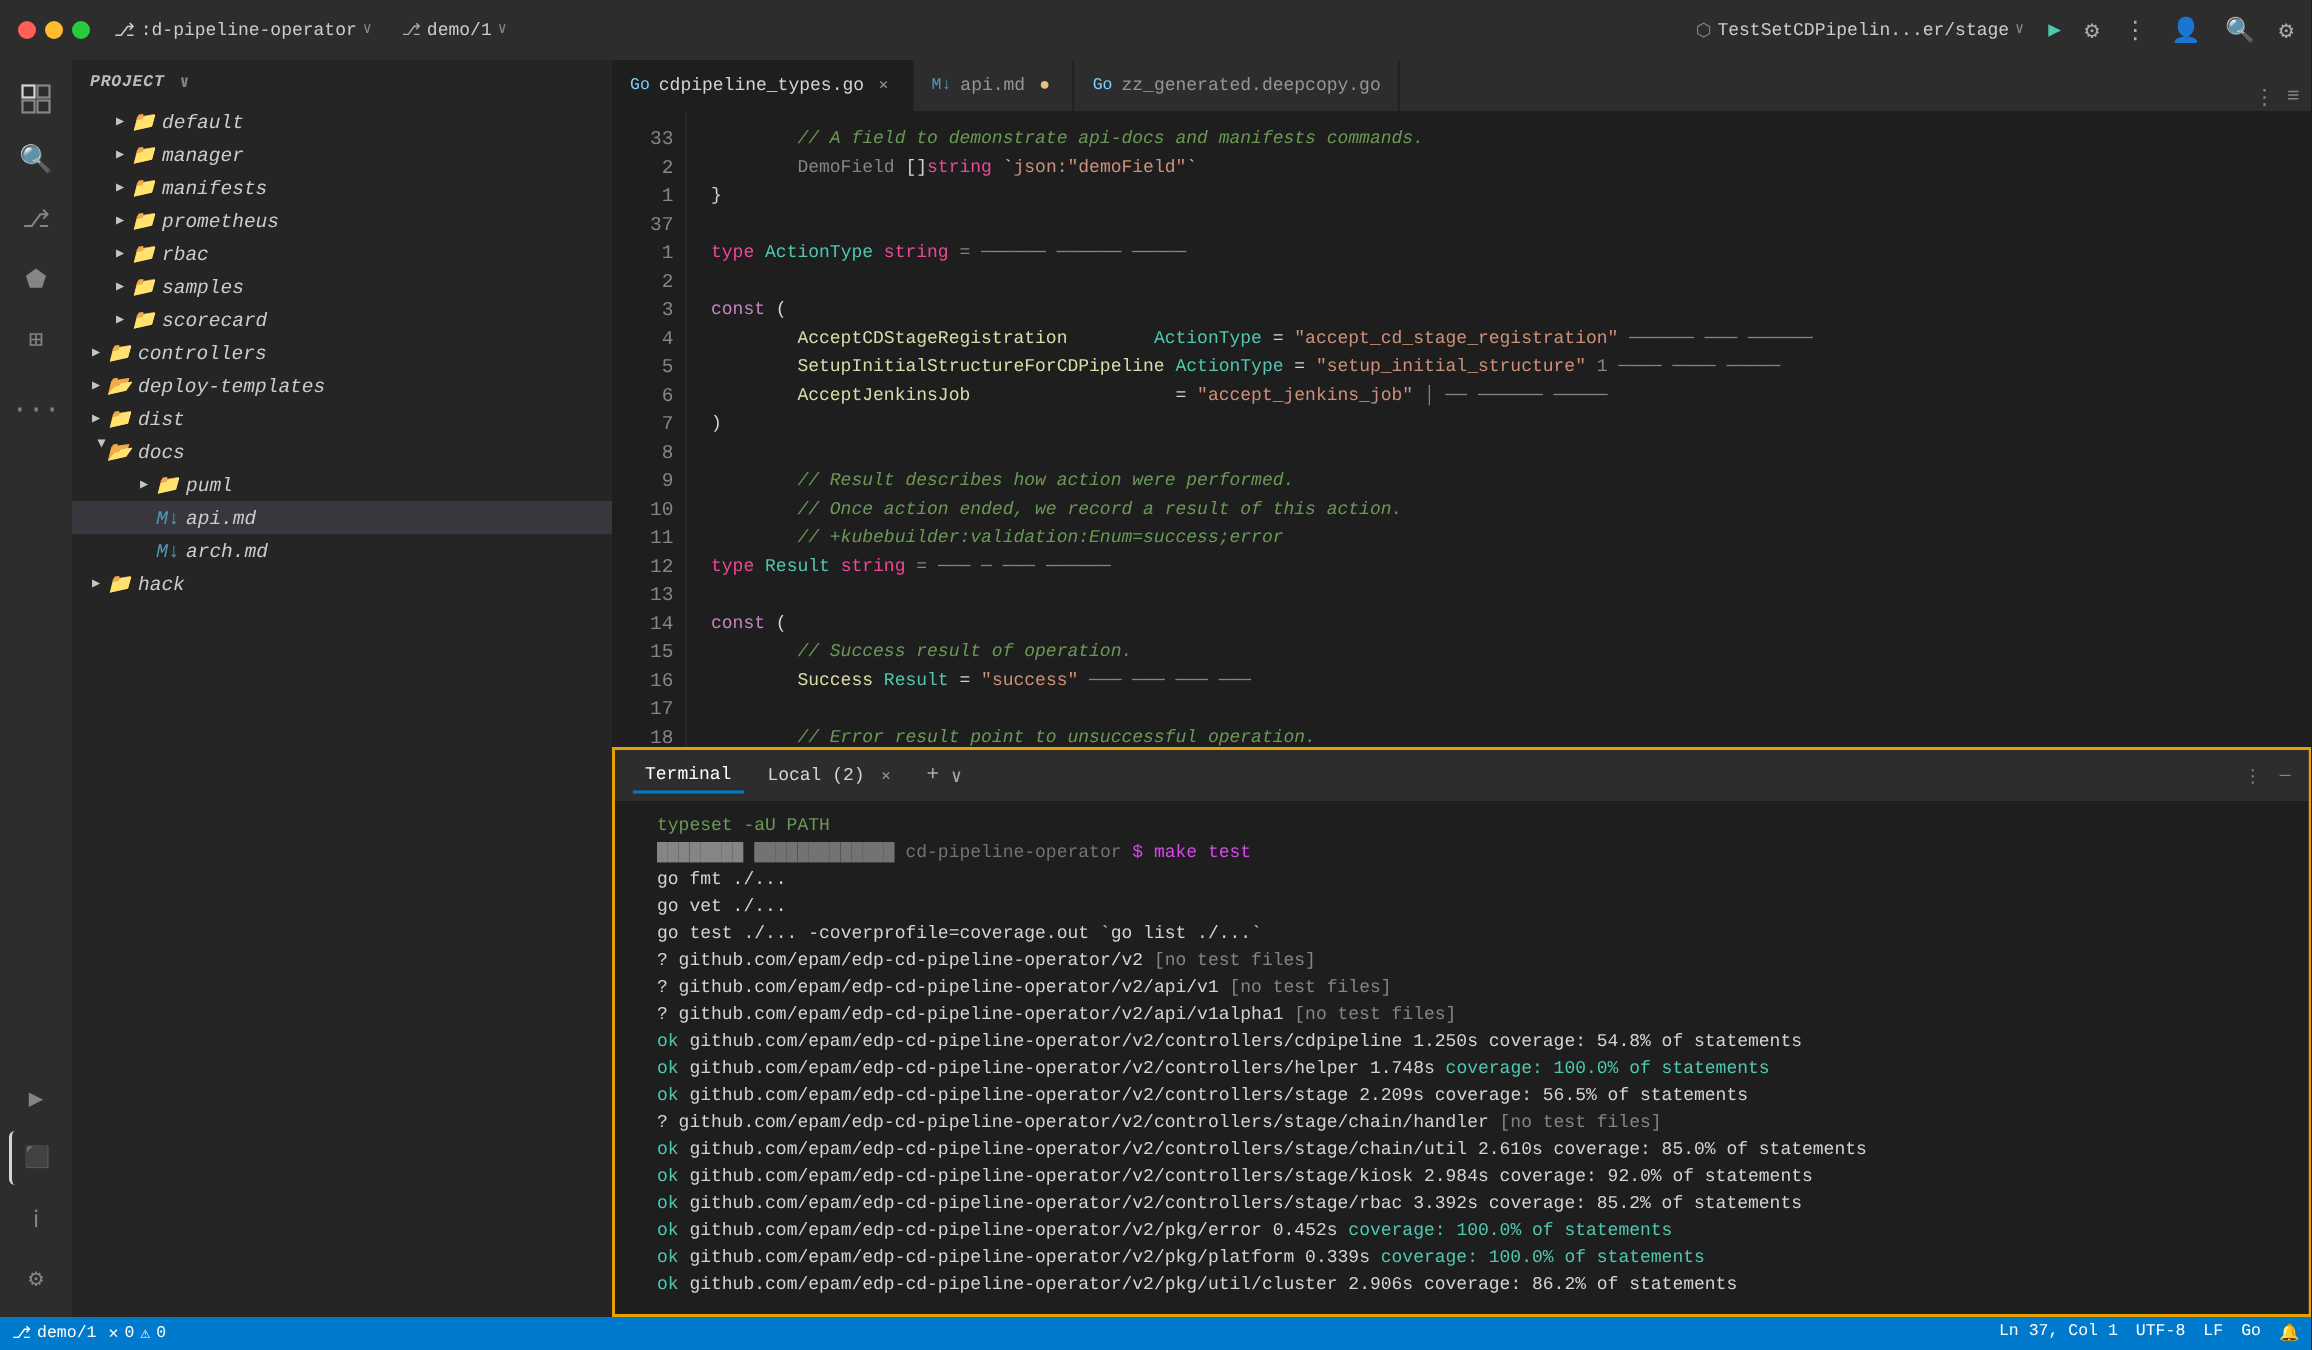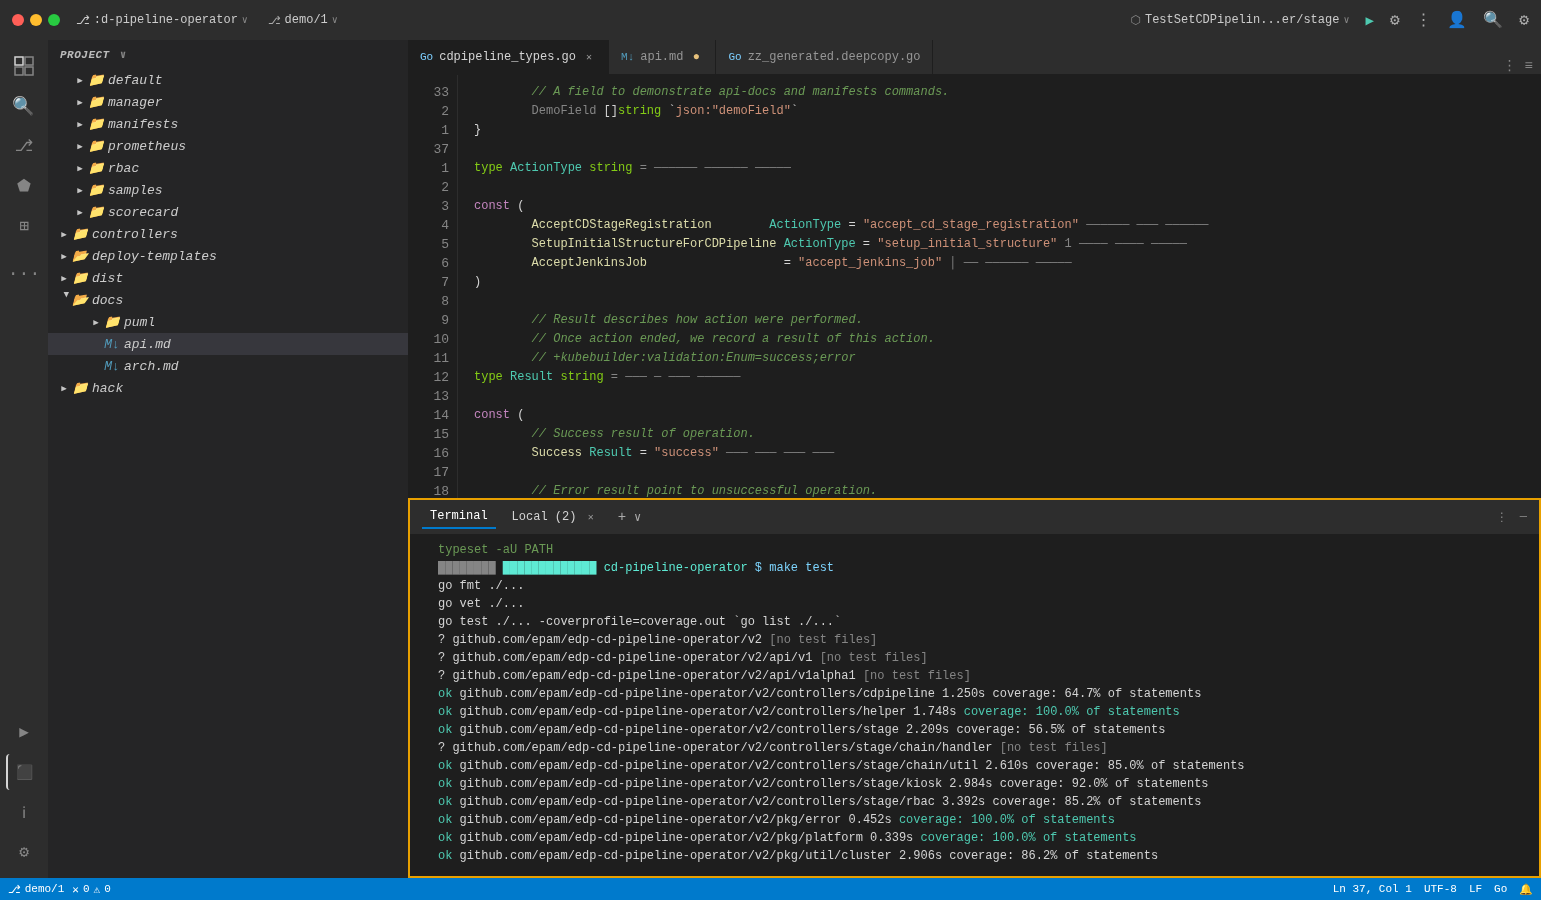--- a/index.html
+++ b/index.html
@@ -239,21 +239,21 @@
       font-size: 12px;
       line-height: 19px;
       white-space: pre;
       color: #d4d4d4;
     }
     .code-content::-webkit-scrollbar { width: 6px; height: 6px; }
     .code-content::-webkit-scrollbar-track { background: #1e1e1e; }
     .code-content::-webkit-scrollbar-thumb { background: #424242; }
 
     
-    .kw { color: #84cc16; }
+    .kw { color: #ec4899; }
     .kw2 { color: #c586c0; }
     .str { color: #ce9178; }
     .cmt { color: #6a9955; font-style: italic; }
     .type { color: #4ec9b0; }
     .fn { color: #dcdcaa; }
     .op { color: #d4d4d4; }
     .dim { color: #858585; }
 
     
     .scrollbar-track {
@@ -311,21 +311,21 @@
       line-height: 18px;
       color: #d4d4d4;
       background: #1e1e1e;
     }
     .terminal-content::-webkit-scrollbar { width: 6px; }
     .terminal-content::-webkit-scrollbar-track { background: transparent; }
     .terminal-content::-webkit-scrollbar-thumb { background: #424242; border-radius: 3px; }
 
     .term-ok { color: #4ec9b0; }
     .term-q { color: #d4d4d4; }
-    .term-cmd { color: #7dd3fc; }
+    .term-cmd { color: #d946ef; }
     .term-cov-good { color: #4ec9b0; }
     .term-prompt { color: #6a9955; }
     .term-pkg { color: #d4d4d4; }
 
     
     .status-bar {
       height: 22px;
       background: #007acc;
       display: flex;
       align-items: center;
@@ -593,28 +593,28 @@
         </div>
         <span class="add-btn" style="margin-left:8px;">+</span>
         <span style="color:#aaa; font-size:12px; cursor:pointer;">∨</span>
         <div class="terminal-controls">
           <span style="cursor:pointer;">⋮</span>
           <span style="cursor:pointer;">—</span>
         </div>
       </div>
       <div class="terminal-content">
         <div><span class="term-prompt">typeset -aU PATH</span></div>
-        <div><span class="dim">████████ </span><span style="color:#5eead4;">█████████████ cd-pipeline-operator</span> <span class="term-cmd">$ make test</span></div>
+        <div><span class="dim">████████ </span><span style="color:#737373;">█████████████ cd-pipeline-operator</span> <span class="term-cmd">$ make test</span></div>
         <div>go fmt ./...</div>
         <div>go vet ./...</div>
         <div>go test ./... -coverprofile=coverage.out `go list ./...`</div>
         <div><span class="term-q">?</span>	<span class="term-pkg">github.com/epam/edp-cd-pipeline-operator/v2</span>	<span class="dim">[no test files]</span></div>
         <div><span class="term-q">?</span>	<span class="term-pkg">github.com/epam/edp-cd-pipeline-operator/v2/api/v1</span>	<span class="dim">[no test files]</span></div>
         <div><span class="term-q">?</span>	<span class="term-pkg">github.com/epam/edp-cd-pipeline-operator/v2/api/v1alpha1</span>	<span class="dim">[no test files]</span></div>
-        <div><span class="term-ok">ok</span>	<span class="term-pkg">github.com/epam/edp-cd-pipeline-operator/v2/controllers/cdpipeline</span>	<span>1.250s</span>	<span>coverage: 64.7% of statements</span></div>
+        <div><span class="term-ok">ok</span>	<span class="term-pkg">github.com/epam/edp-cd-pipeline-operator/v2/controllers/cdpipeline</span>	<span>1.250s</span>	<span>coverage: 54.8% of statements</span></div>
         <div><span class="term-ok">ok</span>	<span class="term-pkg">github.com/epam/edp-cd-pipeline-operator/v2/controllers/helper</span>	<span>1.748s</span>	<span class="term-cov-good">coverage: 100.0% of statements</span></div>
         <div><span class="term-ok">ok</span>	<span class="term-pkg">github.com/epam/edp-cd-pipeline-operator/v2/controllers/stage</span>	<span>2.209s</span>	<span>coverage: 56.5% of statements</span></div>
         <div><span class="term-q">?</span>	<span class="term-pkg">github.com/epam/edp-cd-pipeline-operator/v2/controllers/stage/chain/handler</span>	<span class="dim">[no test files]</span></div>
         <div><span class="term-ok">ok</span>	<span class="term-pkg">github.com/epam/edp-cd-pipeline-operator/v2/controllers/stage/chain/util</span>	<span>2.610s</span>	<span>coverage: 85.0% of statements</span></div>
         <div><span class="term-ok">ok</span>	<span class="term-pkg">github.com/epam/edp-cd-pipeline-operator/v2/controllers/stage/kiosk</span>	<span>2.984s</span>	<span>coverage: 92.0% of statements</span></div>
         <div><span class="term-ok">ok</span>	<span class="term-pkg">github.com/epam/edp-cd-pipeline-operator/v2/controllers/stage/rbac</span>	<span>3.392s</span>	<span>coverage: 85.2% of statements</span></div>
         <div><span class="term-ok">ok</span>	<span class="term-pkg">github.com/epam/edp-cd-pipeline-operator/v2/pkg/error</span>	<span>0.452s</span>	<span class="term-cov-good">coverage: 100.0% of statements</span></div>
         <div><span class="term-ok">ok</span>	<span class="term-pkg">github.com/epam/edp-cd-pipeline-operator/v2/pkg/platform</span>	<span>0.339s</span>	<span class="term-cov-good">coverage: 100.0% of statements</span></div>
         <div><span class="term-ok">ok</span>	<span class="term-pkg">github.com/epam/edp-cd-pipeline-operator/v2/pkg/util/cluster</span>	<span>2.906s</span>	<span>coverage: 86.2% of statements</span></div>
 

